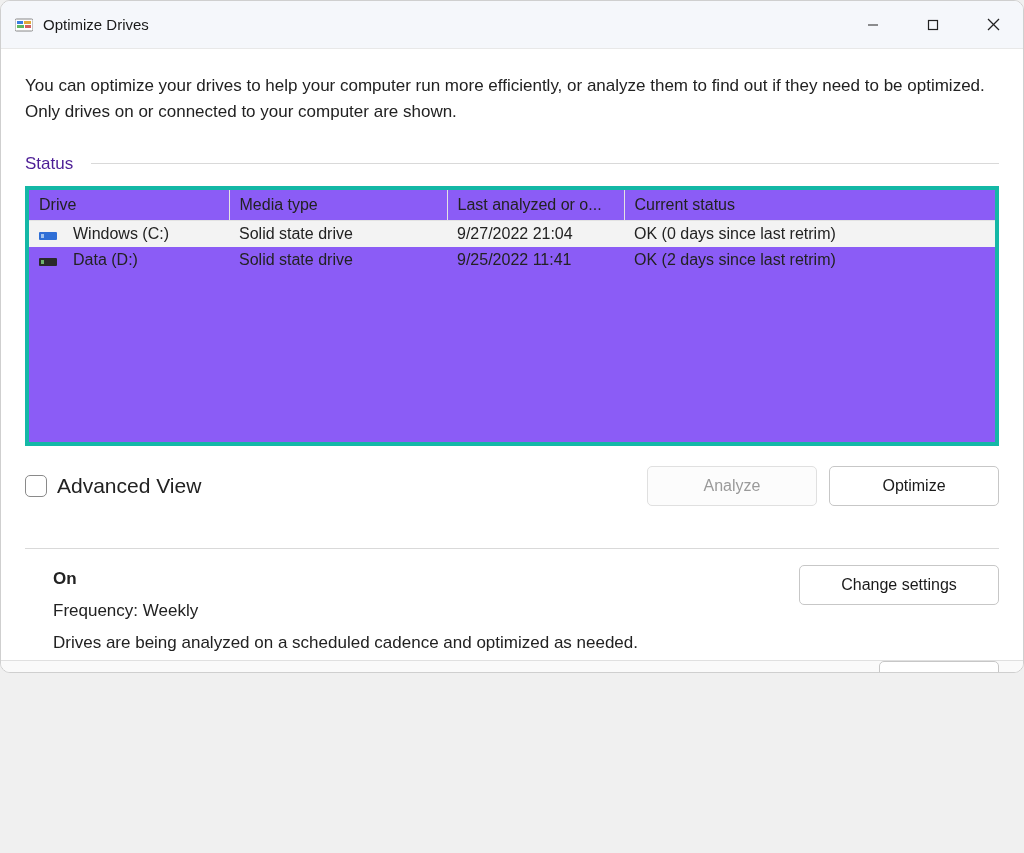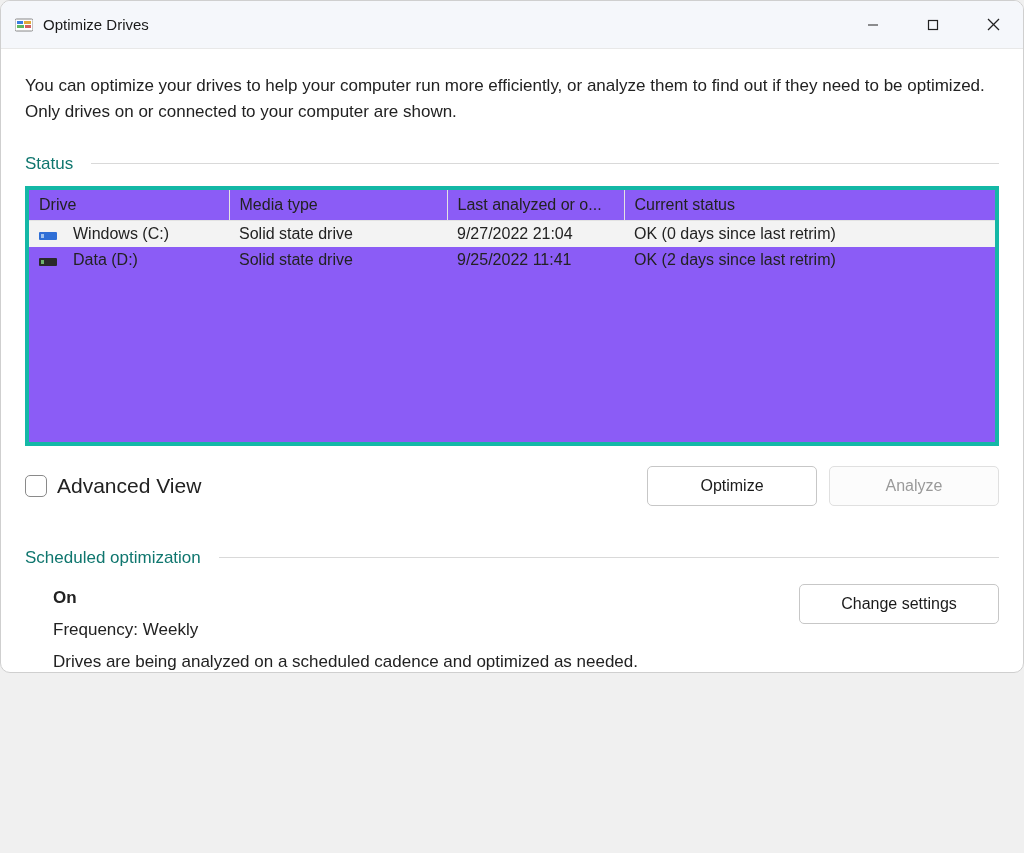--- a/index.html
+++ b/index.html
@@ -63,21 +63,21 @@
       color: #222;
       margin-bottom: 28px;
     }
     .group-header {
       display: flex;
       align-items: center;
       margin-bottom: 12px;
     }
     .group-header .label {
       font-size: 17px;
-      color: #0f766e;
+      color: #4c1d95;
       margin-right: 18px;
       white-space: nowrap;
     }
     .group-header .rule {
       flex: 1;
       height: 1px;
       background: #d9d9d9;
     }
     .table-wrap {
       border: 4px solid #14b8a6;
@@ -289,27 +289,26 @@
         </tbody>
       </table>
     </div>
 
     <div class="below-table">
       <label class="checkbox-wrap">
         <span class="checkbox"></span>
         <span class="checkbox-label">Advanced View</span>
       </label>
       <span class="spacer"></span>
+      <div class="btn disabled">Analyze</div>
       <div class="btn">Optimize</div>
-      <div class="btn disabled">Analyze</div>
     </div>
 
     <div class="sched-block">
       <div class="group-header">
-        <span class="label">Scheduled optimization</span>
         <span class="rule"></span>
       </div>
       <div class="sched-body">
         <div class="sched-text">
           <div class="on">On</div>
           <div>Frequency: Weekly</div>
           <div>Drives are being analyzed on a scheduled cadence and optimized as needed.</div>
         </div>
         <div class="sched-actions">
           <div class="btn">Change settings</div>

